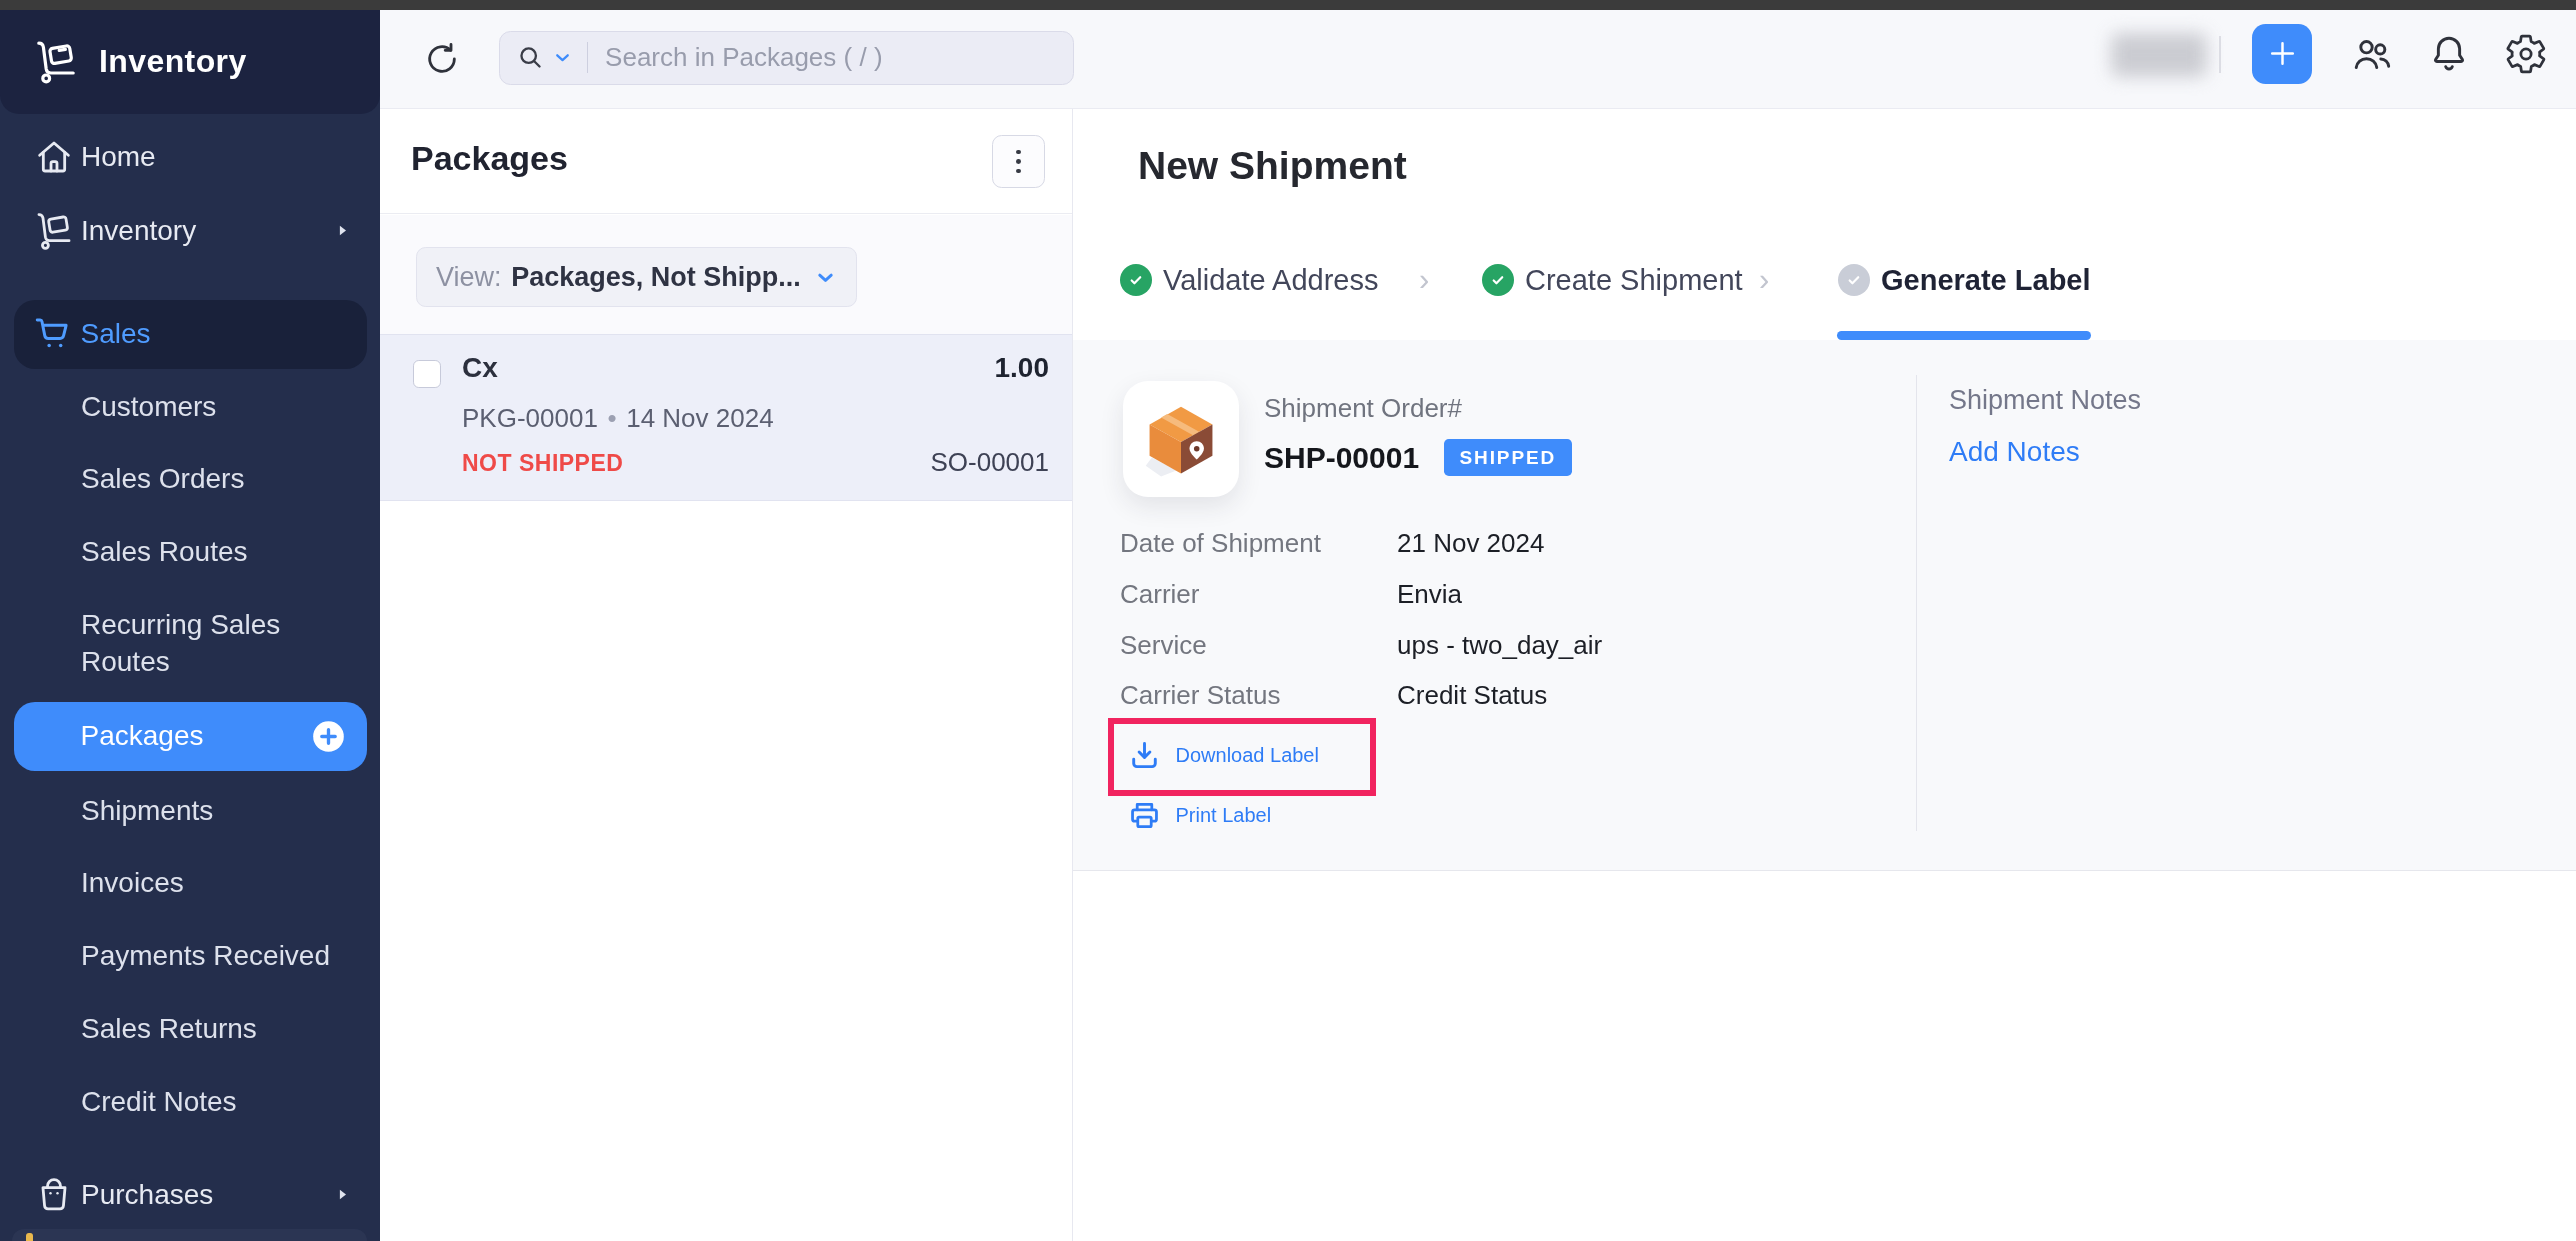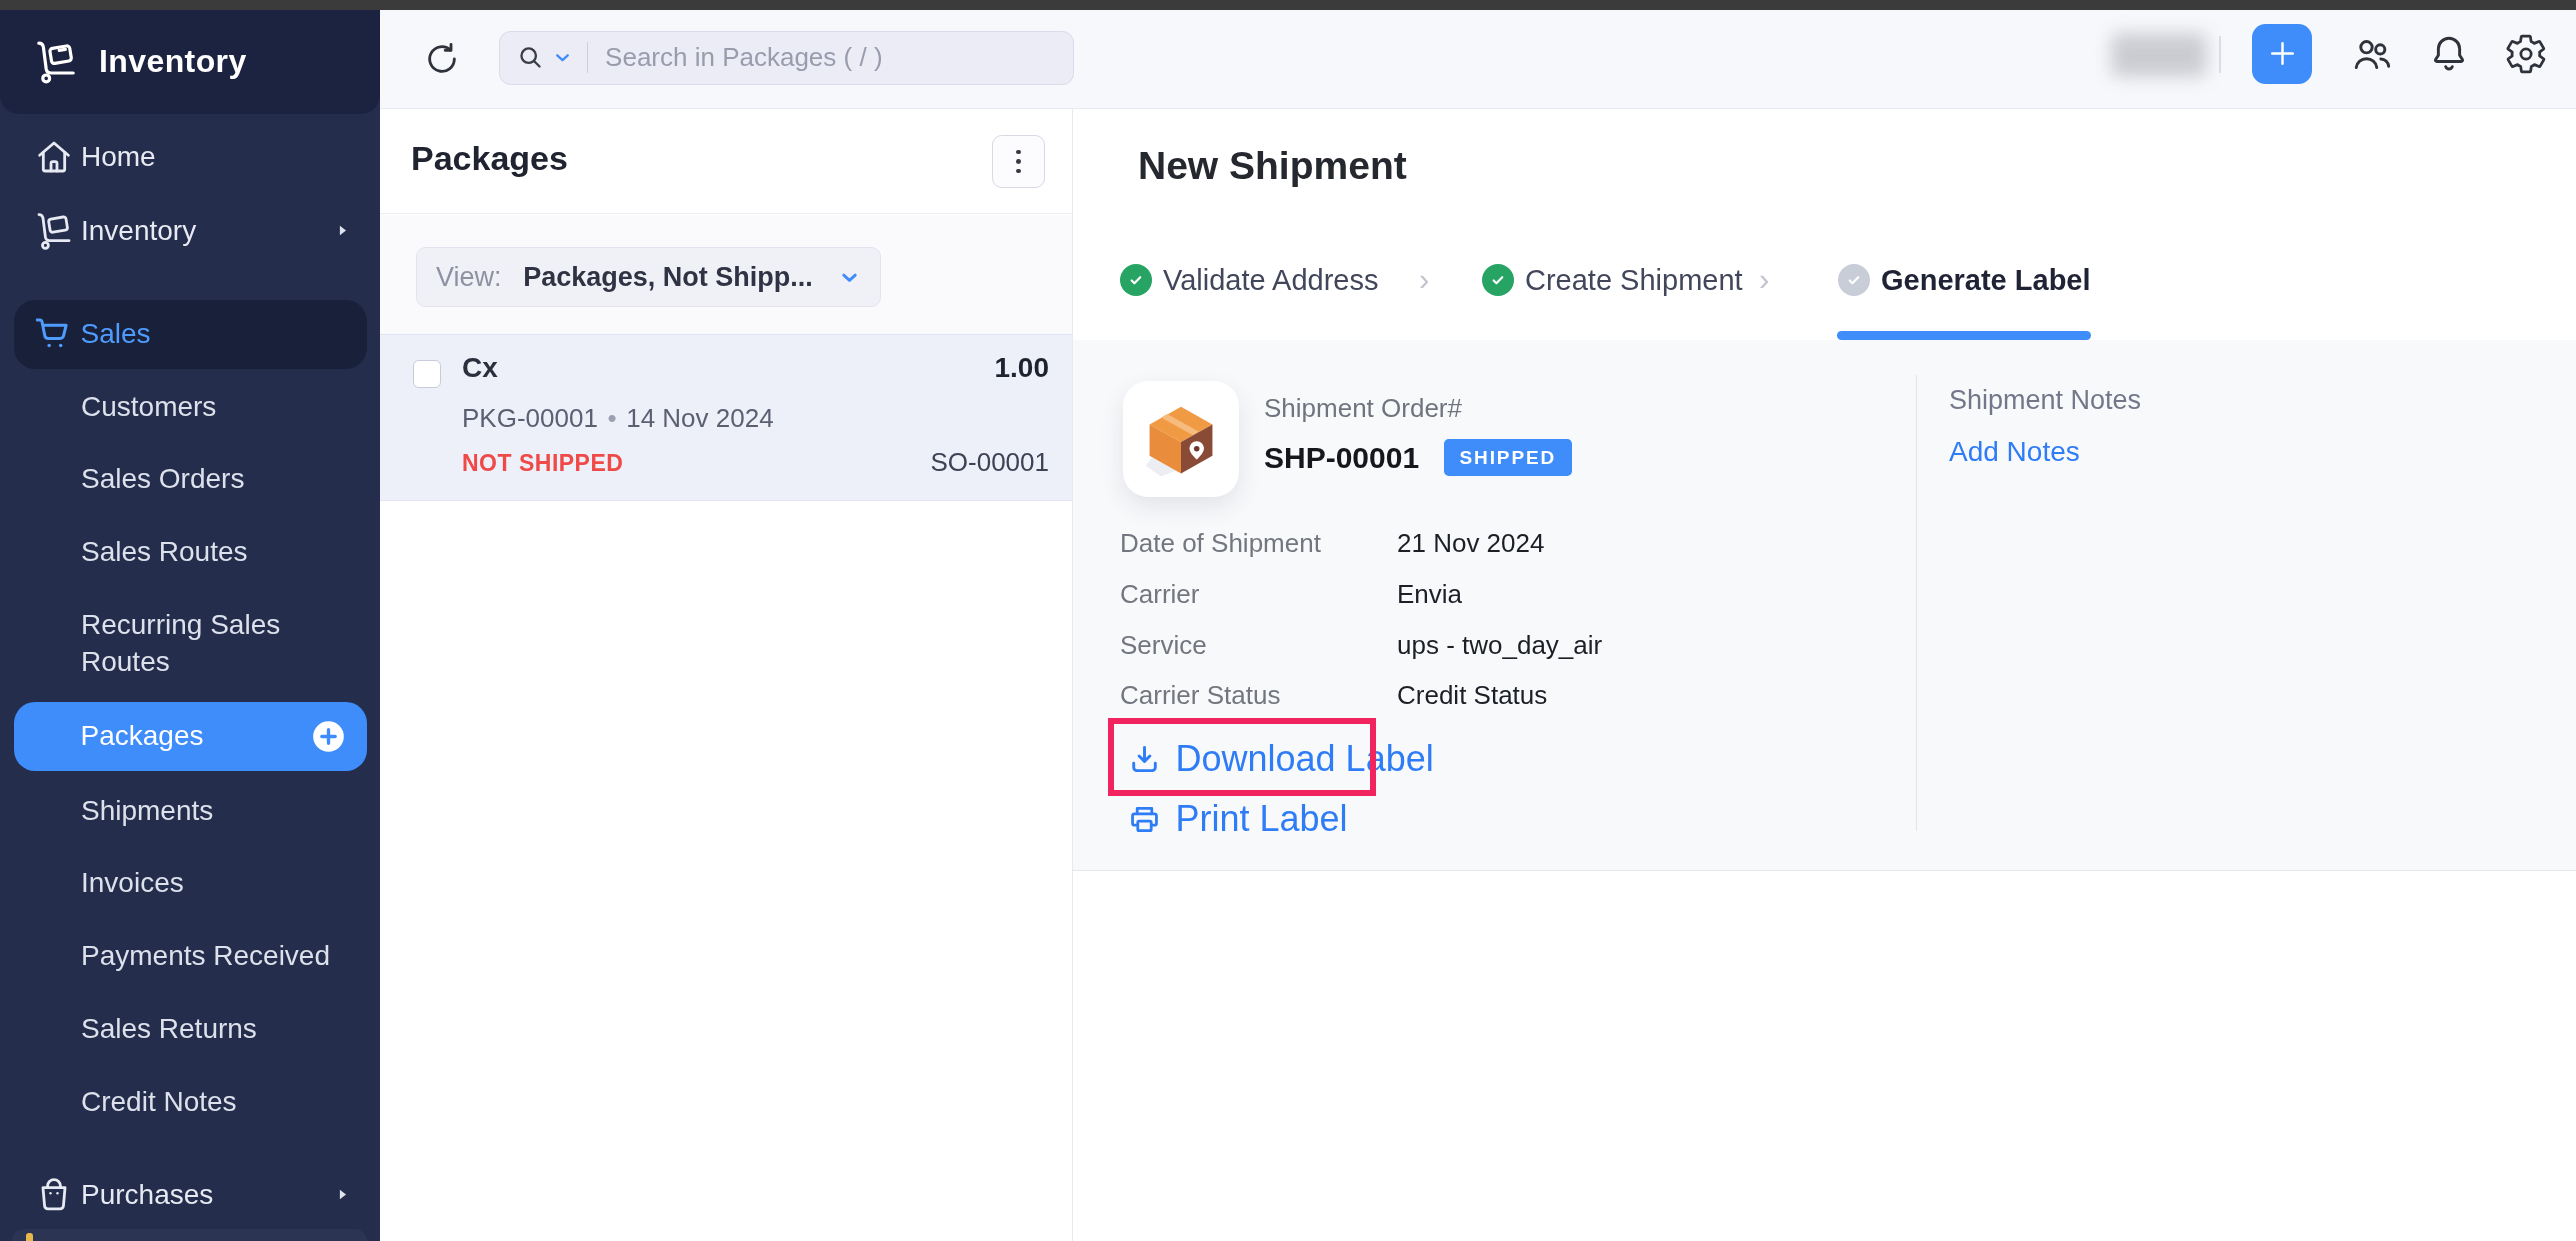--- a/index.html
+++ b/index.html
@@ -52,21 +52,21 @@
   .tb-icon { position:absolute; top:21px; width:46px; height:46px; display:flex; align-items:center; justify-content:center; cursor:pointer; }
   .tb-icon svg { width:44px; height:44px; }
 
   
   .packages-panel { position:absolute; left:380px; top:109px; width:693px; height:1133px; background:#fff; border-right:1px solid #e7e8f0; z-index:3; }
   .pkg-header { position:relative; height:105px; background:#fff; border-bottom:1px solid #ebecf2; }
   .pkg-title { position:absolute; left:31px; top:30px; font-size:34px; font-weight:700; color:#202330; }
   .kebab-btn { position:absolute; right:27px; top:26px; width:53px; height:53px; background:#fcfcfe; border:1px solid #d7d9e5; border-radius:9.6px; display:flex; flex-direction:column; align-items:center; justify-content:center; gap:4.8px; cursor:pointer; }
   .kebab-btn i { width:4.8px; height:4.8px; background:#373a44; border-radius:50%; }
   .chip-zone { position:absolute; left:0; top:106px; width:692px; height:119px; background:#fafafd; }
-  .view-chip { position:absolute; left:36px; top:32px; height:60px; background:#f0f1f7; border:1px solid #e2e3ee; border-radius:9.6px; display:flex; align-items:center; padding:0 19px; font-size:27px; cursor:pointer;gap:12px; }
+  .view-chip { position:absolute; left:36px; top:32px; height:60px; background:#f0f1f7; border:1px solid #e2e3ee; border-radius:9.6px; display:flex; align-items:center; padding:0 19px; font-size:27px; cursor:pointer; }
   .view-chip .pref { color:#8d91a2; margin-right:9.6px; }
   .view-chip .val { color:#2f3343; font-weight:600; }
   .view-chip svg { width:23px; height:23px; margin-left:13.5px; }
   .pkg-row { position:absolute; left:0; top:225px; width:692px; height:167px; background:#edeff9; border-top:1px solid #e1e3f0; border-bottom:1px solid #e1e3f0; cursor:pointer; }
   .row-check { position:absolute; left:33px; top:25px; width:28px; height:28px; background:#fff; border:1.9px solid #c7cada; border-radius:5.8px; cursor:pointer; }
   .row-name { position:absolute; left:82px; top:17.3px; font-size:28px; font-weight:700; color:#2c303e; }
   .row-qty { position:absolute; right:23px; top:17.3px; font-size:28px; font-weight:700; color:#1e2330; }
   .row-meta { position:absolute; left:82px; top:68px; font-size:26px; color:#5b5f71; }
   .row-meta .dot { color:#9ca0b2; margin:0 9.6px; }
   .row-status { position:absolute; left:82px; top:115px; font-size:23px; font-weight:700; color:#ef4a48; letter-spacing:0.5px; }
@@ -92,21 +92,21 @@
   .order-label { position:absolute; left:191px; top:53px; font-size:26px; color:#70747f; }
   .order-line { position:absolute; left:191px; top:99px; display:flex; align-items:center; }
   .order-no { font-size:30px; font-weight:700; color:#15171c; }
   .ship-badge { margin-left:25px; background:#3f8cfb; color:#fff; font-size:19px; font-weight:700; letter-spacing:1.9px; padding:7.7px 15.4px; border-radius:4.8px; }
   .field-row { position:absolute; left:47px; height:35px; font-size:26px; }
   .field-row .fl { position:absolute; left:0; width:260px; color:#73767f; }
   .field-row .fv { position:absolute; left:277px; color:#1c1f26; white-space:nowrap; }
   .link { color:#2e7cf6; cursor:pointer; }
   .action-row { position:absolute; left:54px; display:flex; align-items:center; cursor:pointer; }
   .action-row svg { width:35px; height:35px; }
-  .action-row span { margin-left:13.5px; font-size:36px; color:#2e7cf6; }
+  .action-row span { margin-left:13.5px; font-size:20px; color:#2e7cf6; }
   .annotation-box { position:absolute; left:35px; top:378px; width:268px; height:78px; border:6.7px solid #f1245f; background:transparent; z-index:3; }
   .card-divider { position:absolute; left:843px; top:35px; width:1px; height:456px; background:#e4e5ec; }
   .notes-title { position:absolute; left:876px; top:45px; font-size:27px; color:#74778a; }
   .notes-link { position:absolute; left:876px; top:96px; font-size:28px; }
 </style>
 </head>
 <body>
 
 <div class="screen">
   <div class="top-strip"></div>

